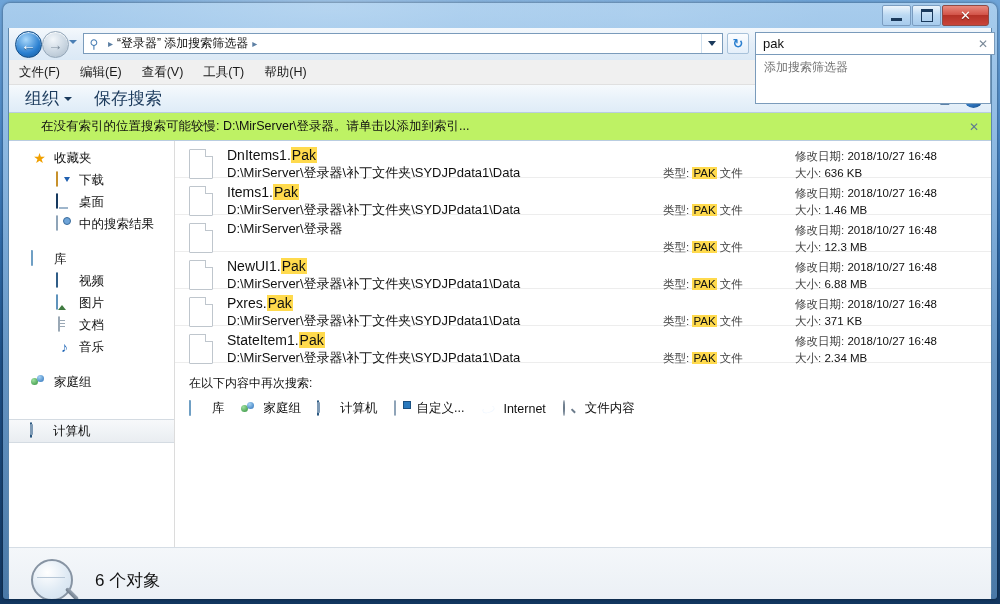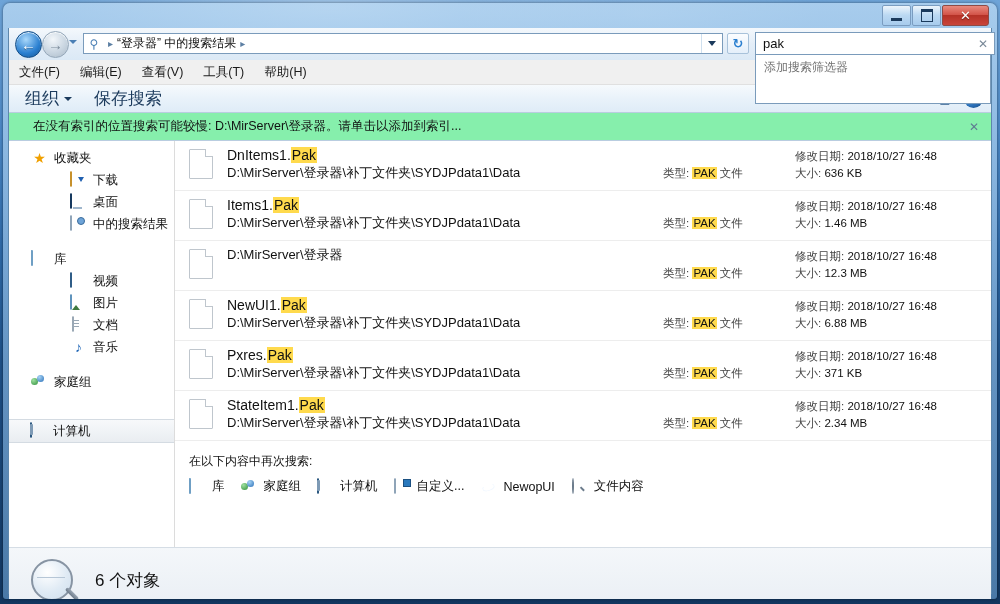--- a/index.html
+++ b/index.html
@@ -142,36 +142,36 @@
   .tb-icon{width:26px;height:22px;display:flex;align-items:center;justify-content:center;color:#35618f;}
   .help-btn{
     width:19px;height:19px;border-radius:50%;margin-left:6px;
     background:radial-gradient(circle at 35% 28%,#9fd0f5,#2a6fb8 62%,#123f70);
     color:#fff;font-size:11px;font-weight:bold;
     display:flex;align-items:center;justify-content:center;
     text-shadow:0 1px 1px rgba(0,0,0,.5);
   }
   
   .infobar{
-    position:relative;height:27px;background:#86efac;border-bottom:1px solid #b9cde0;
-    display:flex;align-items:center;padding-left:24px;
+    position:relative;height:27px;background:#bef264;border-bottom:1px solid #b9cde0;
+    display:flex;align-items:center;padding-left:32px;
   }
   .infobar .txt{font-size:12.5px;color:#111;}
   .infobar .x{position:absolute;right:12px;color:#5f7a92;font-size:12px;}
 
   
   .split{display:flex;height:406px;background:#fff;}
   .nav{
     width:166px;background:#fff;border-right:1px solid #dcdcdc;
     padding-top:6px;box-sizing:border-box;overflow:hidden;
   }
   .nav-row{
     display:flex;align-items:center;height:22px;padding-left:22px;font-size:12.5px;color:#111;
   }
-  .nav-row.child{padding-left:61px;}
+  .nav-row.child{padding-left:47px;}
   .nav-row.sel{
     background:linear-gradient(180deg,#f7f9fb,#e9edf1);
     border-top:1px solid #d4dbe2;border-bottom:1px solid #d4dbe2;
     padding-left:21px;
   }
   .nav-gap{height:13px;}
   .nico{width:17px;height:16px;margin-right:6px;flex:none;position:relative;}
 
   
   .ico-star{color:#f0a000;font-size:14px;line-height:16px;text-align:center;}
@@ -249,21 +249,21 @@
   .ico-mag{
     width:12px;height:12px;margin-top:2px;margin-left:1px;border-radius:50%;
     border:1.5px solid #6b7b8b;background:#f4f8fb;
   }
   .ico-mag:after{content:"";position:absolute;left:9px;top:9px;width:5px;height:1.5px;
     background:#6b7b8b;transform:rotate(45deg);}
 
   
   .list{flex:1;background:#fff;position:relative;overflow:hidden;}
   .row{
-    display:flex;align-items:flex-start;height:50px;box-sizing:border-box;
+    display:flex;align-items:flex-start;height:37px;box-sizing:border-box;
     border-bottom:1px solid #ededed;padding-top:5px;
   }
   .row .ficon{
     width:22px;height:28px;margin:3px 12px 0 14px;flex:none;position:relative;
     background:#fff;border:1px solid #bfc6cd;border-radius:1px;
     box-shadow:0 0 0 0 transparent;
   }
   .row .ficon:after{
     content:"";position:absolute;right:-1px;top:-1px;width:7px;height:7px;
     background:#fff;border-left:1px solid #bfc6cd;border-bottom:1px solid #bfc6cd;
@@ -331,21 +331,21 @@
         <span class="arrow-glyph">←</span>
       </div>
       <div class="navbtn fwd">
         <span class="arrow-glyph">→</span>
       </div>
       <div class="histdrop"></div>
 
       <div class="addrbar">
         <span class="addr-searchicon">⚲</span>
         <span class="addr-sep">▸</span>
-        <span class="addr-text">“登录器” 中的搜索结果</span>
+        <span class="addr-text">“登录器” 添加搜索筛选器</span>
         <span class="addr-sep">▸</span>
         <span class="addr-drop">
             <i></i>
           </span>
       </div>
 
       <div class="refreshbtn">
         <span>↻</span>
       </div>
 
@@ -544,21 +544,21 @@
             <div class="lnk">
               <span class="nico"><i class="ico-pc"></i></span>
               <span>计算机</span>
             </div>
             <div class="lnk">
               <span class="nico"><i class="ico-custom"></i></span>
               <span>自定义...</span>
             </div>
             <div class="lnk">
               <span class="nico"><i class="ico-ie"></i></span>
-              <span>NewopUI</span>
+              <span>Internet</span>
             </div>
             <div class="lnk">
               <span class="nico"><i class="ico-mag"></i></span>
               <span>文件内容</span>
             </div>
           </div>
         </div>
 
       </div>
     </div>

